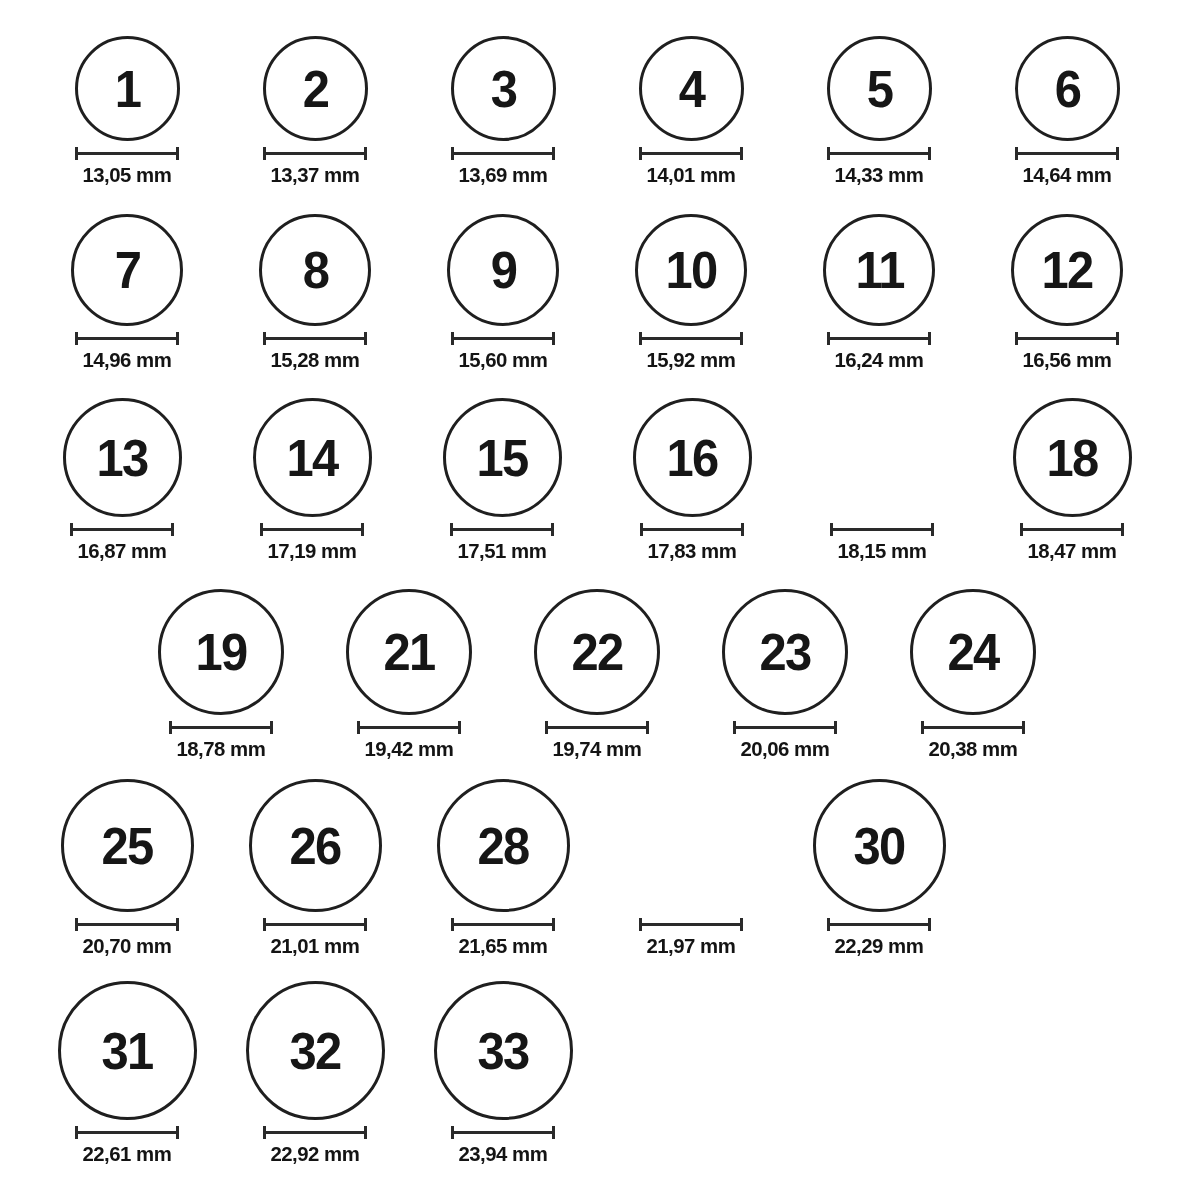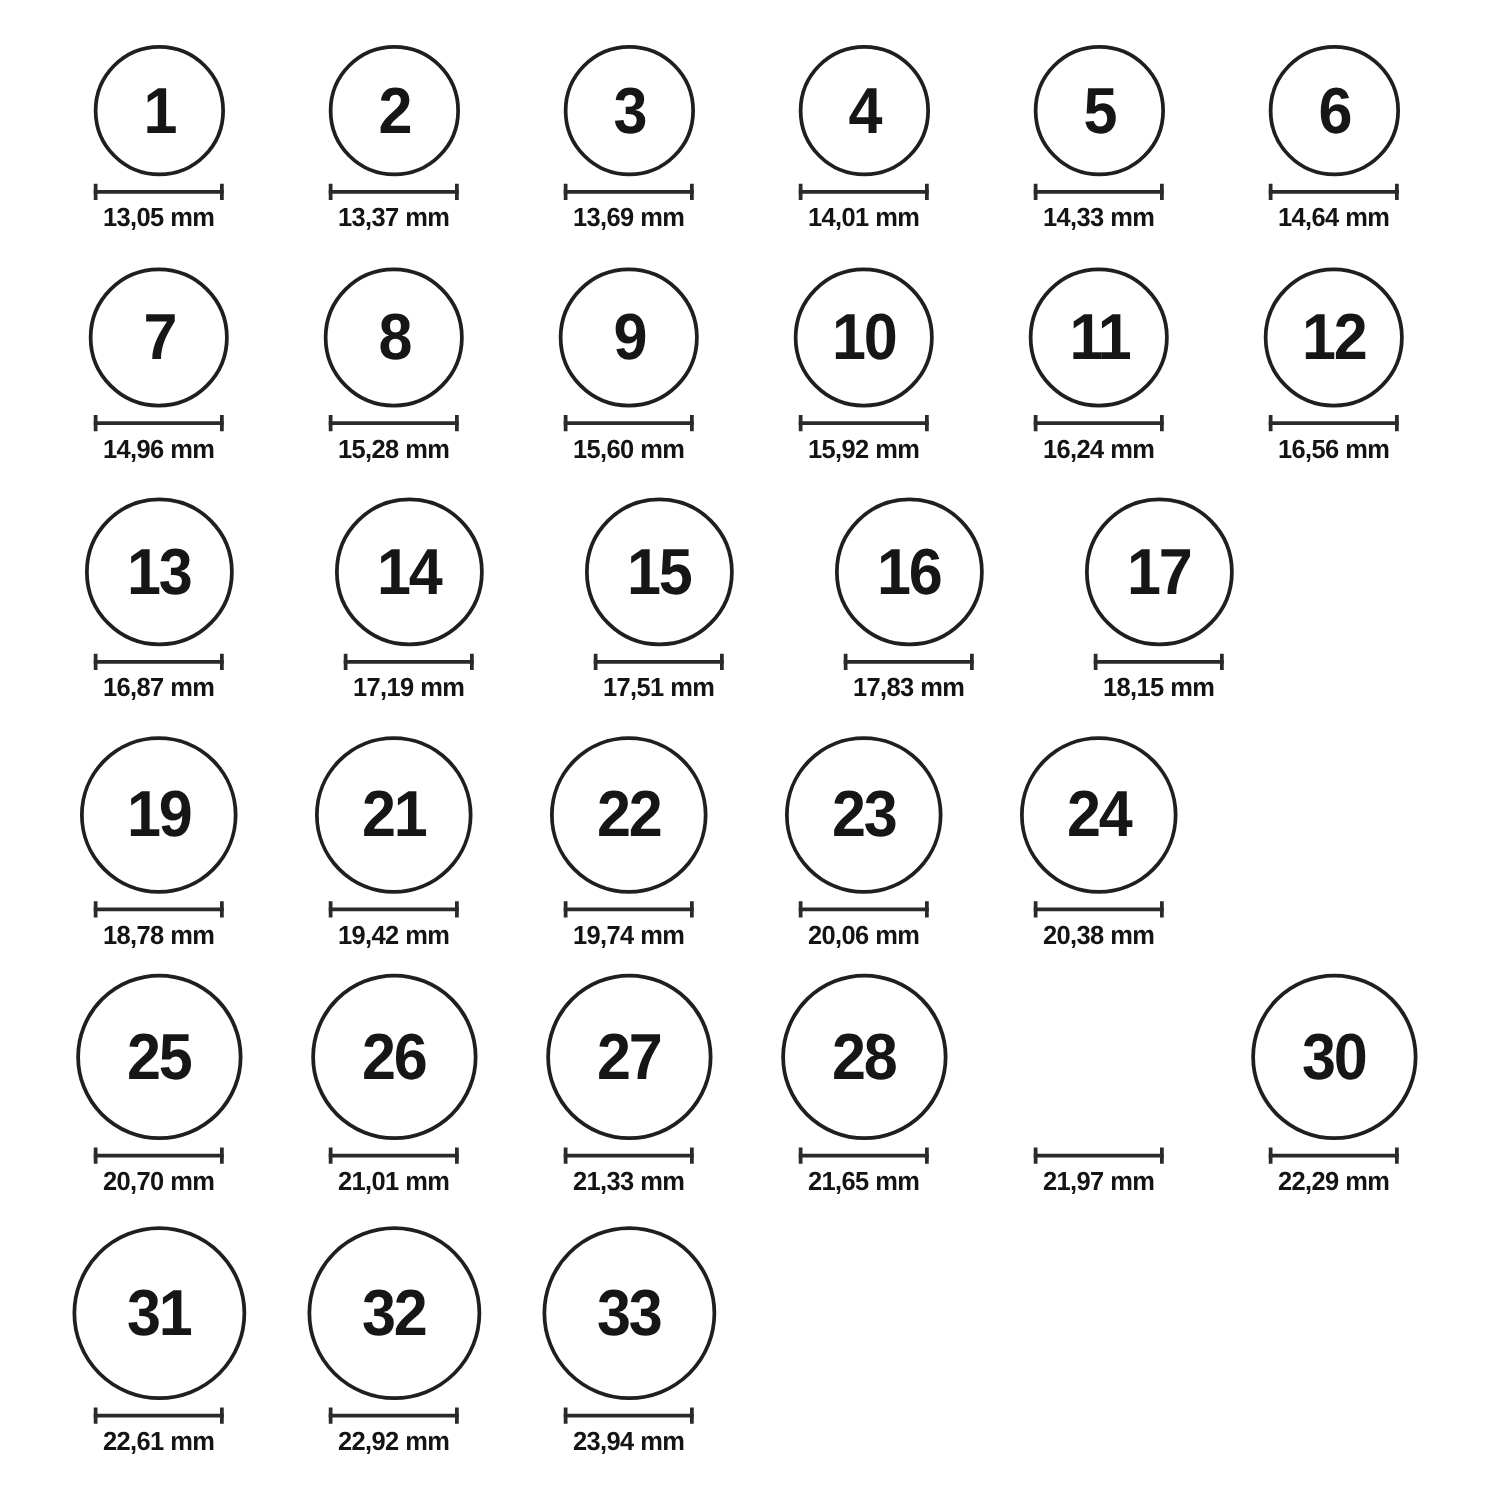--- a/index.html
+++ b/index.html
@@ -19,21 +19,21 @@
     padding-left: 33px;
     width: 1128px;
   }
   .row {
     display: flex;
     flex-direction: row;
   }
   .row.r0 { margin-bottom: 28px; }
   .row.r1 { margin-bottom: 27px; }
   .row.r2 { margin-bottom: 27px; gap: 12px; }
-  .row.r3 { margin-bottom: 19px; }
+  .row.r3 { margin-bottom: 19px; justify-content: center; }
   .row.r4 { margin-bottom: 24px; }
   .row.r5 { margin-bottom: 8px; }
   .cell {
     width: 188px;
     display: flex;
     flex-direction: column;
     align-items: center;
     justify-content: flex-end;
   }
   .ring {
@@ -270,29 +270,37 @@
       <span class="num">16</span>
     </div>
     <div class="measure">
       <span class="tick left"></span>
       <span class="bar"></span>
       <span class="tick right"></span>
     </div>
     <div class="label">17,83 mm</div>
   </div>
       <div class="cell">
+    <div class="measure">
+      <span class="tick left"></span>
+      <span class="bar"></span>
+      <span class="tick right"></span>
+    </div>
+    <div class="label">18,15 mm</div>
+  </div>
+      <div class="cell">
     <div class="ring" style="--d: 119px;">
-      <span class="num">17</span>
-    </div>
-    <div class="measure">
-      <span class="tick left"></span>
-      <span class="bar"></span>
-      <span class="tick right"></span>
-    </div>
-    <div class="label">18,15 mm</div>
+      <span class="num">18</span>
+    </div>
+    <div class="measure">
+      <span class="tick left"></span>
+      <span class="bar"></span>
+      <span class="tick right"></span>
+    </div>
+    <div class="label">18,47 mm</div>
   </div>
     </div>
     <div class="row r3">
       <div class="cell">
     <div class="ring" style="--d: 126px;">
       <span class="num">19</span>
     </div>
     <div class="measure">
       <span class="tick left"></span>
       <span class="bar"></span>
@@ -360,31 +368,20 @@
       <div class="cell">
     <div class="ring" style="--d: 133px;">
       <span class="num">26</span>
     </div>
     <div class="measure">
       <span class="tick left"></span>
       <span class="bar"></span>
       <span class="tick right"></span>
     </div>
     <div class="label">21,01 mm</div>
-  </div>
-      <div class="cell">
-    <div class="ring" style="--d: 133px;">
-      <span class="num">27</span>
-    </div>
-    <div class="measure">
-      <span class="tick left"></span>
-      <span class="bar"></span>
-      <span class="tick right"></span>
-    </div>
-    <div class="label">21,33 mm</div>
   </div>
       <div class="cell">
     <div class="ring" style="--d: 133px;">
       <span class="num">28</span>
     </div>
     <div class="measure">
       <span class="tick left"></span>
       <span class="bar"></span>
       <span class="tick right"></span>
     </div>

